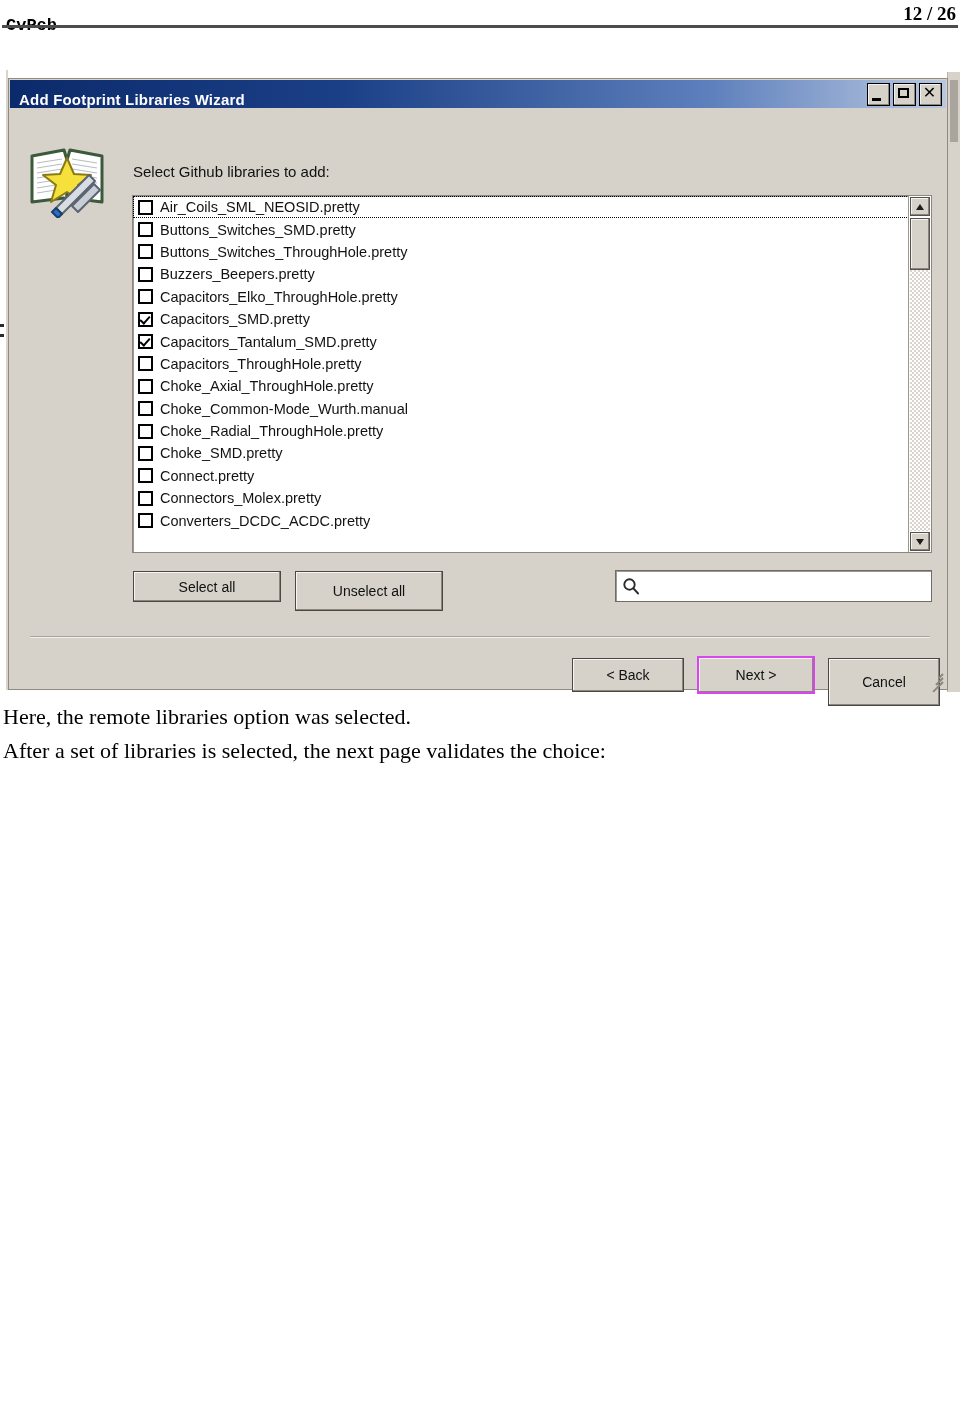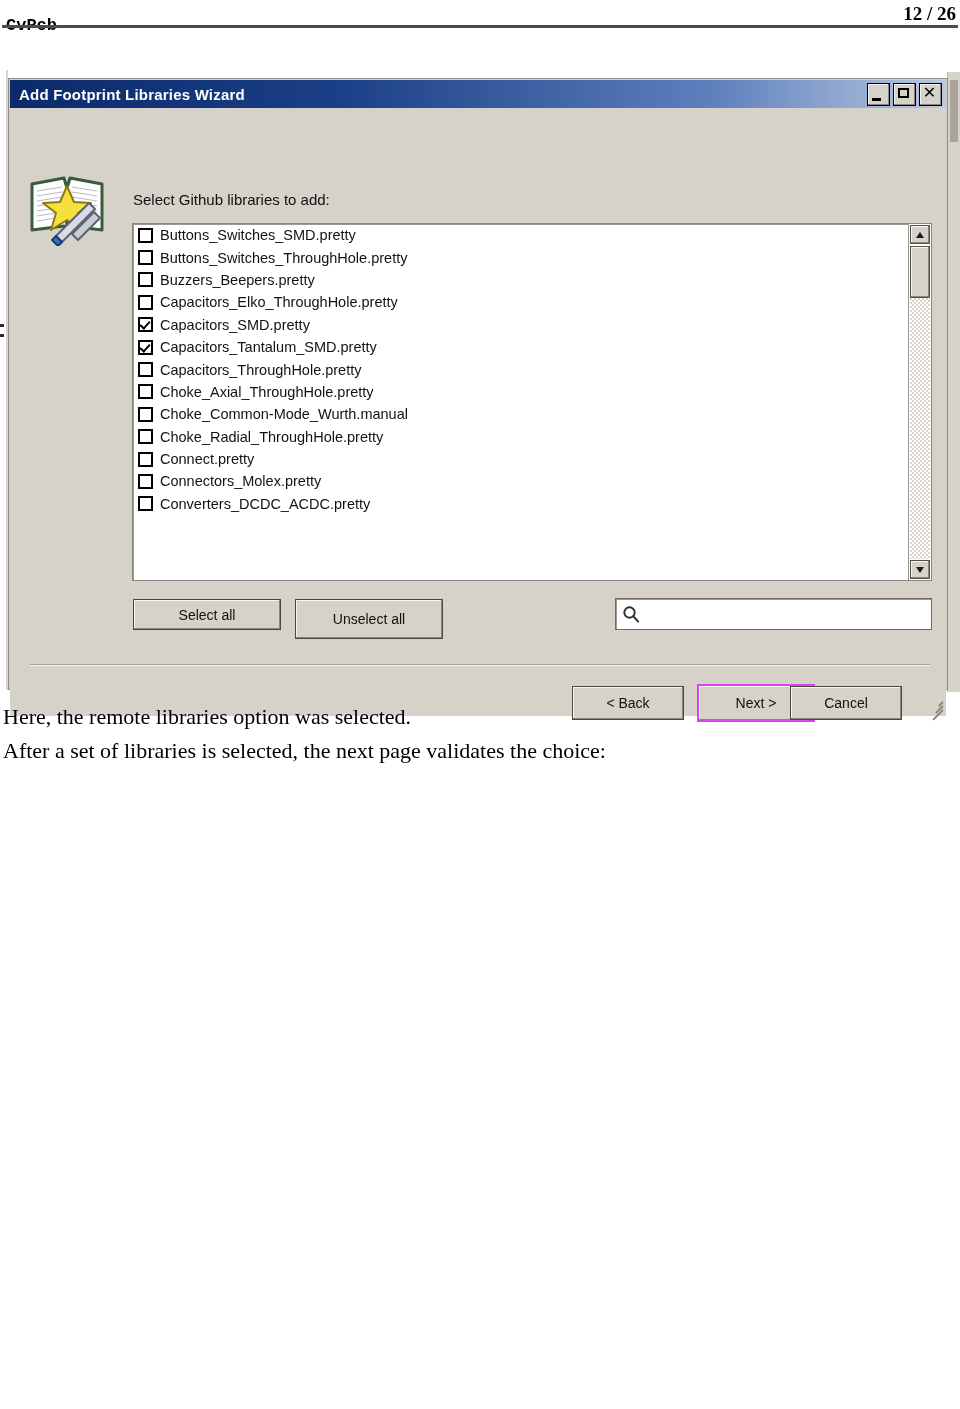--- a/index.html
+++ b/index.html
@@ -106,21 +106,21 @@
     border: 1px solid #8f8b83;
     box-sizing: border-box;
     font-family: "Liberation Sans", "DejaVu Sans", sans-serif;
   }
   .titlebar {
     position: absolute;
     left: 1px; top: 1px;
     width: 936px; height: 28px;
     background: linear-gradient(to right, #0b2a6b 0%, #1b3f86 35%, #5e80bd 75%, #b9c8e0 100%);
     display: flex;
-    align-items: center;
+    align-items: flex-end;
   }
   .titlebar-title {
     color: #ffffff;
     font-size: 15px;
     font-weight: bold;
     margin-left: 9px;
     letter-spacing: 0.2px;
     font-family: "Liberation Sans", "DejaVu Sans", sans-serif;
   }
   .titlebar-buttons {
@@ -160,21 +160,20 @@
     line-height: 21px;
     color: #000;
     font-family: "Liberation Sans", "DejaVu Sans", sans-serif;
   }
 
   .dialog-body {
     position: absolute;
     left: 1px; top: 29px;
     width: 936px; height: 580px;
     background: #d6d2ca;
-    margin-top: 28px;
   }
 
   
   .wizard-icon {
     position: absolute;
     left: 16px; top: 28px;
     width: 82px; height: 82px;
   }
 
   
@@ -356,22 +355,22 @@
   }
   .btn-next {
     position: absolute;
     left: 687px; top: 548px;
     width: 118px; height: 38px;
     border: 2px solid #d946ef;
     box-shadow: inset -1px -1px 0 #8a867e, inset 1px 1px 0 #f8f6f2;
   }
   .btn-cancel {
     position: absolute;
-    left: 780px; top: 550px;
-    width: 112px; height: 34px;
+    left: 818px; top: 550px;
+    width: 112px; height: 48px;
   }
 
   .resize-grip {
     position: absolute;
     right: 3px; bottom: 2px;
     width: 16px; height: 16px;
   }
   .resize-grip i {
     position: absolute;
     right: 0;
@@ -465,20 +464,24 @@
         <path d="M30 72 L36 78 L32 82 L26 76 Z" fill="#2f6fc0" stroke="#17406f" stroke-width="2" stroke-linejoin="round"></path>
 
         <path d="M52 76 L46 70 L68 48 L74 54 Z" fill="#c9ced6" stroke="#5b6470" stroke-width="2" stroke-linejoin="round"></path>
       </svg>
     </div>
 
     <div class="list-label">Select Github libraries to add:</div>
 
     <div class="listbox">
       <div class="list-rows">
+          <div class="list-row focused">
+            <span class="cb"></span>
+            <span>Air_Coils_SML_NEOSID.pretty</span>
+          </div>
           <div class="list-row">
             <span class="cb"></span>
             <span>Buttons_Switches_SMD.pretty</span>
           </div>
           <div class="list-row">
             <span class="cb"></span>
             <span>Buttons_Switches_ThroughHole.pretty</span>
           </div>
           <div class="list-row">
             <span class="cb"></span>
@@ -504,20 +507,24 @@
             <span class="cb"></span>
             <span>Choke_Axial_ThroughHole.pretty</span>
           </div>
           <div class="list-row">
             <span class="cb"></span>
             <span>Choke_Common-Mode_Wurth.manual</span>
           </div>
           <div class="list-row">
             <span class="cb"></span>
             <span>Choke_Radial_ThroughHole.pretty</span>
+          </div>
+          <div class="list-row">
+            <span class="cb"></span>
+            <span>Choke_SMD.pretty</span>
           </div>
           <div class="list-row">
             <span class="cb"></span>
             <span>Connect.pretty</span>
           </div>
           <div class="list-row">
             <span class="cb"></span>
             <span>Connectors_Molex.pretty</span>
           </div>
           <div class="list-row">

